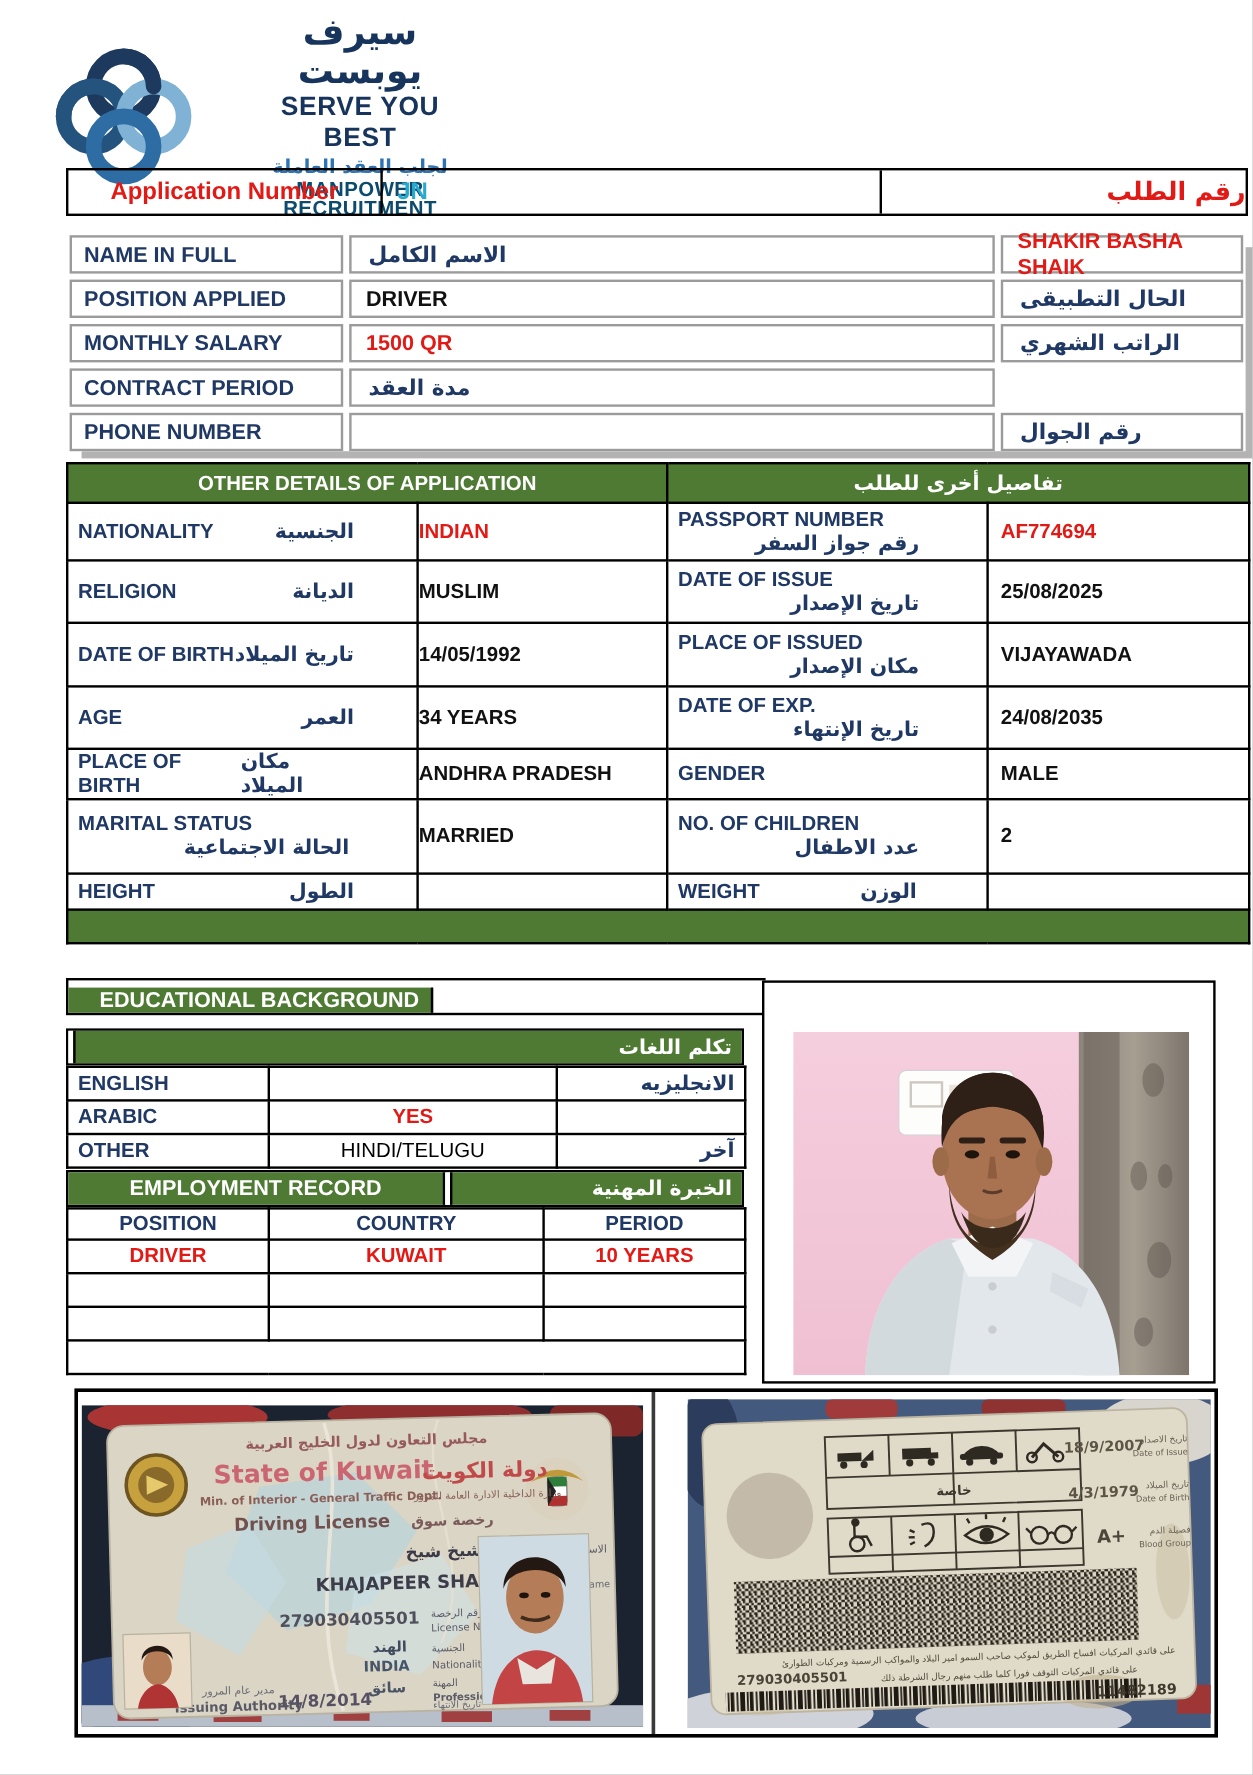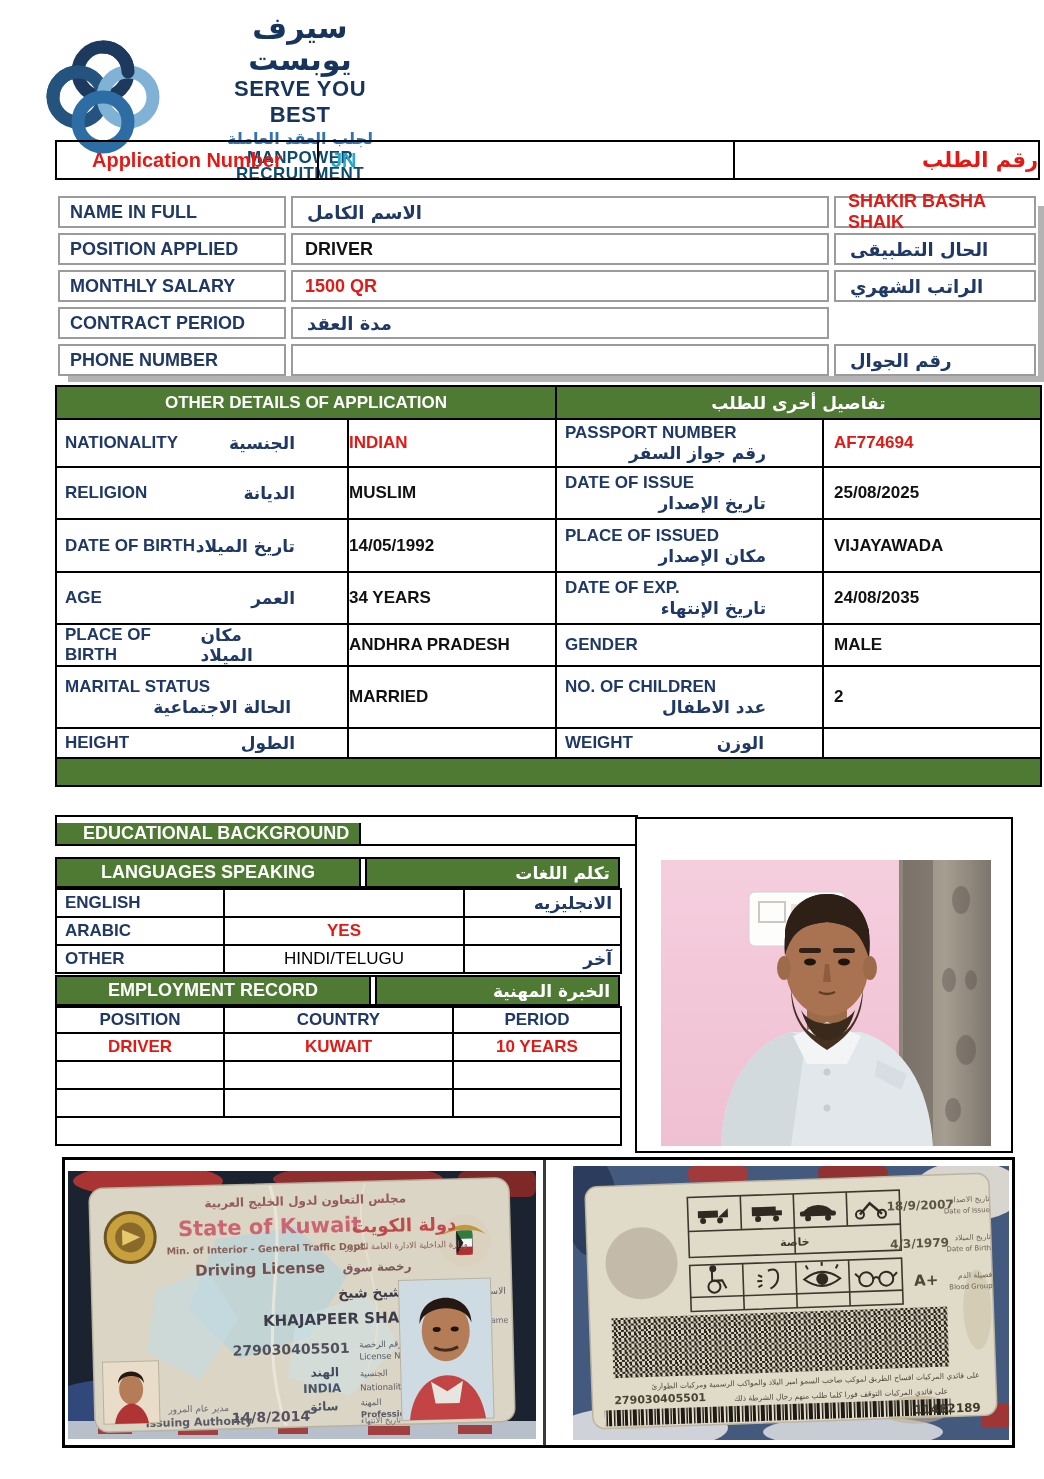--- a/index.html
+++ b/index.html
@@ -273,21 +273,20 @@
   </tbody>
     </table>
 
   <div class="gbar" style="left:55px;top:815px;width:583px;align-items:flex-end;">
     <div class="gl" style="width:304px;padding-left:26px;">EDUCATIONAL BACKGROUND</div>
     <div class="gsep"></div>
     <div class="gr"></div>
   </div>
 
   <div class="gbar" style="left:55px;top:857px;width:565px;">
-    <div class="gl" style="width:304px;justify-content:center;">LANGUAGES SPEAKING</div>
     <div class="gsep"></div>
     <div class="gr ar">تكلم اللغات</div>
   </div>
   <table class="simple lang">
     <colgroup>
         <col style="width:168px">
         <col style="width:240px">
         <col style="width:157px">
       </colgroup>
     <tbody>

